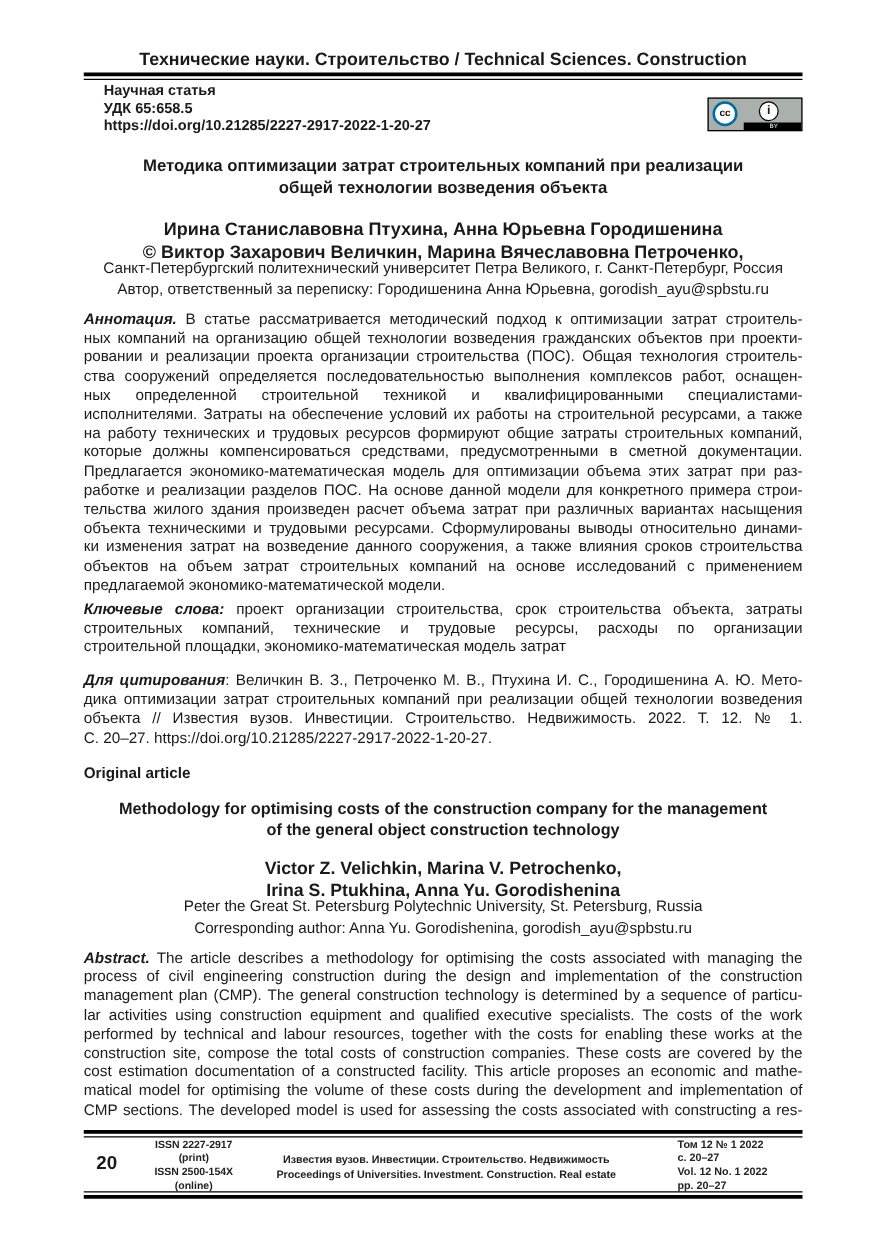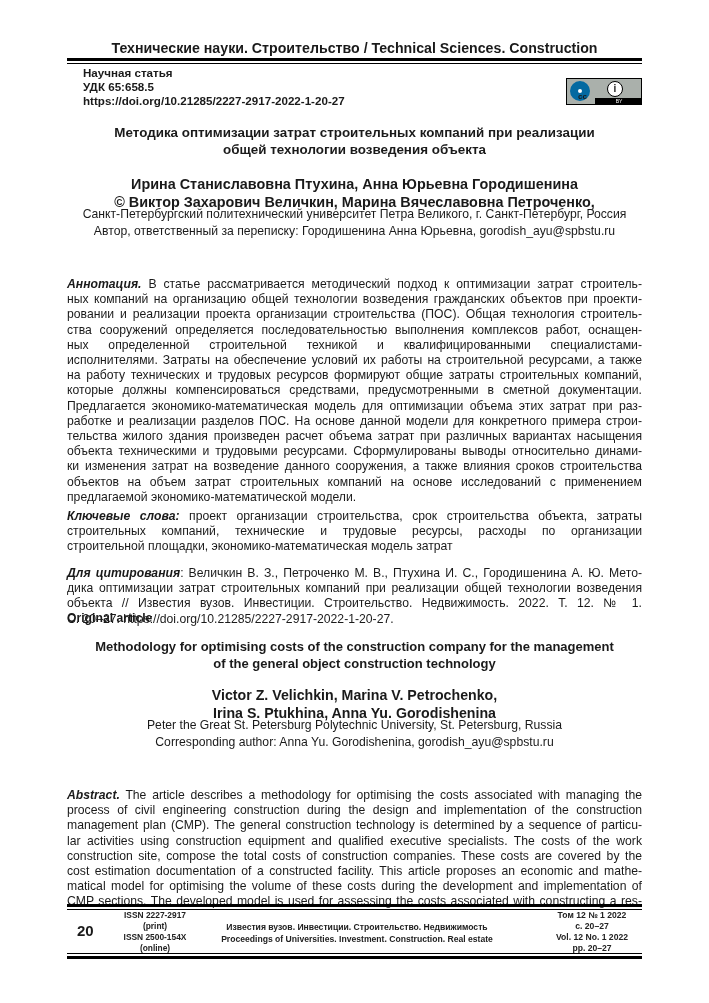--- a/index.html
+++ b/index.html
@@ -16,21 +16,21 @@
   .rule-thin { position: absolute; left: 0; width: 575px; height: 1px; background: #000; }
   .meta {
     position: absolute; top: 66px; left: 0; font-weight: bold; font-size: 11.6px; line-height: 14px; margin-left: 16px;
   }
   .cc-badge {
     position: absolute; top: 78px; left: 499px; width: 76px; height: 27px;
     background: #aab0ab; border: 1px solid #000; box-sizing: border-box; overflow: hidden;
   }
   .cc-badge .cc-circle {
     position: absolute; left: 3px; top: 2px; width: 20px; height: 20px; border-radius: 50%;
-    background: #fff; border: 8px solid #0369a1; box-sizing: border-box;
+    background: #fff; border: 2px solid #0369a1; box-sizing: border-box;
     font-size: 8px; font-weight: bold; line-height: 16px; text-align: center;
   }
   .cc-badge .by-circle {
     position: absolute; left: 40px; top: 2px; width: 16px; height: 16px; border-radius: 50%;
     background: #fff; border: 1.5px solid #000; box-sizing: border-box;
     font-size: 10px; font-weight: bold; line-height: 13px; text-align: center;
   }
   .cc-badge .by-strip {
     position: absolute; left: 28px; bottom: 0; width: 48px; height: 6px; background: #000;
     color: #fff; font-size: 5px; line-height: 6px; text-align: center;
@@ -41,37 +41,36 @@
   }
   .authors-ru {
     position: absolute; top: 175px; left: 0; width: 575px; font-weight: bold; font-size: 14.4px; line-height: 18px;
   }
   .affil {
     position: absolute; left: -4px; width: 583px; font-size: 12.2px; line-height: 17px;
   }
   .body-text {
     position: absolute; left: 0; width: 575px; font-size: 12.2px; line-height: 15.2px;
     text-align: justify;
-    margin-top: 29px;
   }
   .body-text .ln { display: block; text-align: justify; text-align-last: justify; white-space: nowrap; }
   .body-text .ln.last { text-align-last: left; }
   .lbl { font-weight: bold; font-style: italic; }
   .orig-lbl { position: absolute; top: 611px; left: 0; font-weight: bold; font-size: 12.2px; }
   .title-en {
     position: absolute; top: 638px; left: -4px; width: 583px; font-weight: bold; font-size: 13px; line-height: 17px;
   }
   .authors-en {
     position: absolute; top: 686px; left: 0; width: 575px; font-weight: bold; font-size: 14.2px; line-height: 18px;
   }
   .footer { position: absolute; top: 904px; left: 0; width: 575px; height: 56px; }
   .footer .pg { position: absolute; left: 10px; top: 18px; font-weight: bold; font-size: 15px; }
   .footer .issn { position: absolute; left: 48px; top: 6px; width: 80px; text-align: center; font-size: 8.4px; line-height: 11px; font-weight: bold; color: #222; }
   .footer .journal { position: absolute; left: 150px; top: 17px; width: 280px; text-align: center; font-size: 8.6px; line-height: 12px; font-weight: bold; color: #222; }
-  .footer .vol { position: absolute; left: 475px; top: 6px; width: 100px; text-align: center; font-size: 8.6px; line-height: 11px; font-weight: bold; color: #222; }
+  .footer .vol { position: absolute; left: 475px; top: 6px; width: 100px; font-size: 8.6px; line-height: 11px; font-weight: bold; color: #222; }
 </style>
 </head>
 <body>
 
 <div class="page">
 
   <div class="running-head">Технические науки. Строительство / Technical Sciences. Construction</div>
   <div class="rule-thick" style="top:58px"></div>
   <div class="rule-thin" style="top:63px"></div>
 
@@ -148,20 +147,21 @@
   <div class="affil center" style="top:717px">
     <div>Peter the Great St. Petersburg Polytechnic University, St. Petersburg, Russia</div>
     <div>Corresponding author: Anna Yu. Gorodishenina, gorodish_ayu@spbstu.ru</div>
   </div>
 
   <div class="body-text" style="top:759px">
     <span class="ln"><span class="lbl">Abstract.</span><span> The article describes a methodology for optimising the costs associated with managing the</span></span>
     <span class="ln">process of civil engineering construction during the design and implementation of the construction</span>
     <span class="ln">management plan (CMP). The general construction technology is determined by a sequence of particu-</span>
     <span class="ln">lar activities using construction equipment and qualified executive specialists. The costs of the work</span>
+    <span class="ln">performed by technical and labour resources, together with the costs for enabling these works at the</span>
     <span class="ln">construction site, compose the total costs of construction companies. These costs are covered by the</span>
     <span class="ln">cost estimation documentation of a constructed facility. This article proposes an economic and mathe-</span>
     <span class="ln">matical model for optimising the volume of these costs during the development and implementation of</span>
     <span class="ln">CMP sections. The developed model is used for assessing the costs associated with constructing a res-</span>
   </div>
 
   <div class="footer">
     <div class="rule-thick" style="top:0px"></div>
     <div class="rule-thin" style="top:5px"></div>
     <div class="pg">20</div>

